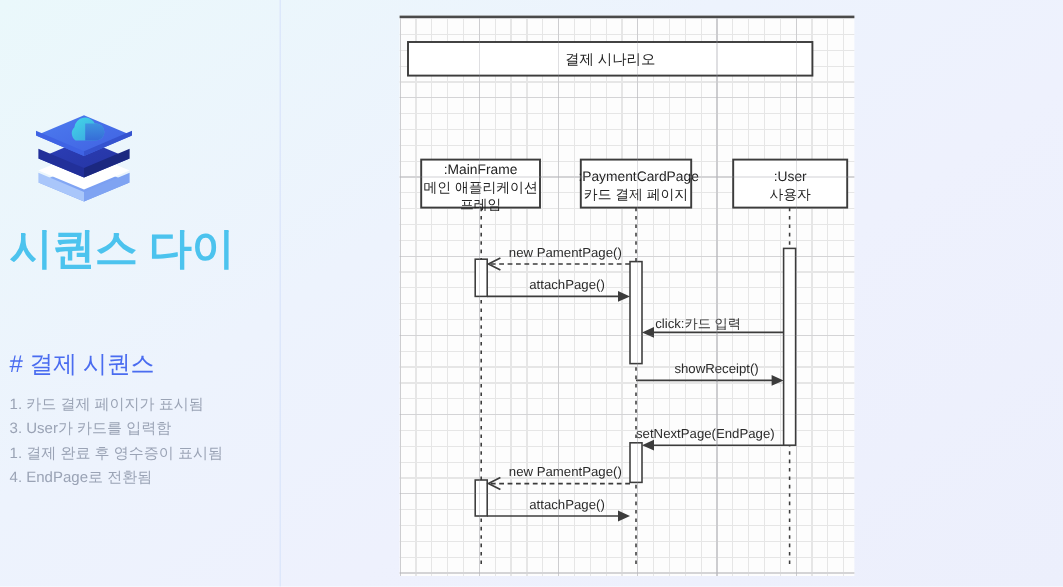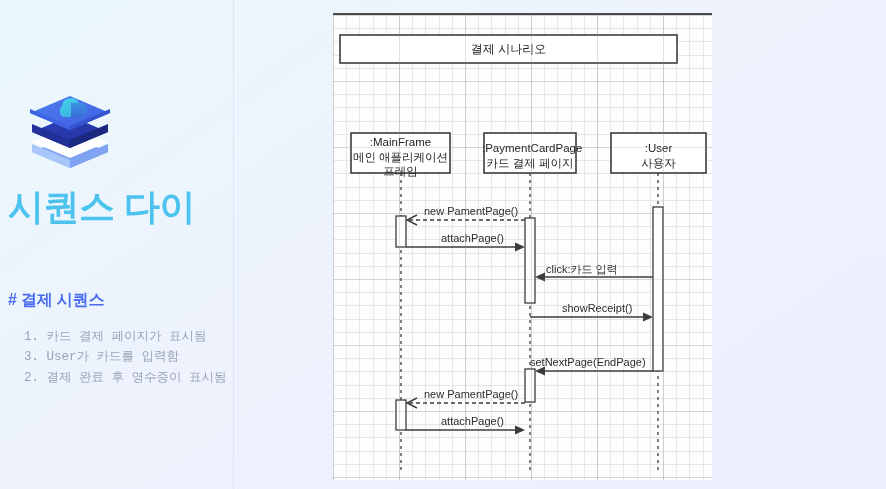--- a/index.html
+++ b/index.html
@@ -48,32 +48,31 @@
     line-height: 1.14;
     font-weight: bold;
     letter-spacing: -0.5px;
   }
   #bigtitle .l2 { display:block; }
 
   #subhead {
     position: absolute;
     left: 8px; top: 290px;
     color: #4a6cf0;
-    font-size: 16px;
-    font-weight: bold;
+    font-size: 20px;
+    font-weight: normal;
     letter-spacing: -0.2px;
   }
   #steps {
     position: absolute;
-    left: 24px; top: 327px;
+    left: 8px; top: 327px;
     width: 220px;
     color: #9aa3b5;
     font-size: 12.5px;
     line-height: 1.62;
-    font-family: Liberation Mono, monospace;
   }
   #steps div { white-space: nowrap; }
 
   
   #canvas {
     position: absolute;
     left: 333px; top: 13px;
     width: 379px; height: 465px;
     background:
       repeating-linear-gradient(to right,  #e6e6e6 0px, #e6e6e6 1px, transparent 1px, transparent 13.2px),
@@ -167,21 +166,22 @@
 
     <div id="bigtitle">
       <span>시퀀스 다이</span>
     </div>
 
     <div id="subhead"># 결제 시퀀스</div>
 
     <div id="steps">
       <div>1. 카드 결제 페이지가 표시됨</div>
       <div>3. User가 카드를 입력함</div>
-      <div>2. 결제 완료 후 영수증이 표시됨</div>
+      <div>1. 결제 완료 후 영수증이 표시됨</div>
+      <div>4. EndPage로 전환됨</div>
     </div>
   </div>
 
   <div id="divider"></div>
 
   <div id="canvas">
     <div id="diagram">
       <svg width="379" height="465" viewBox="0 0 379 465">
         <g stroke="#3c3c3c" fill="none">
 

